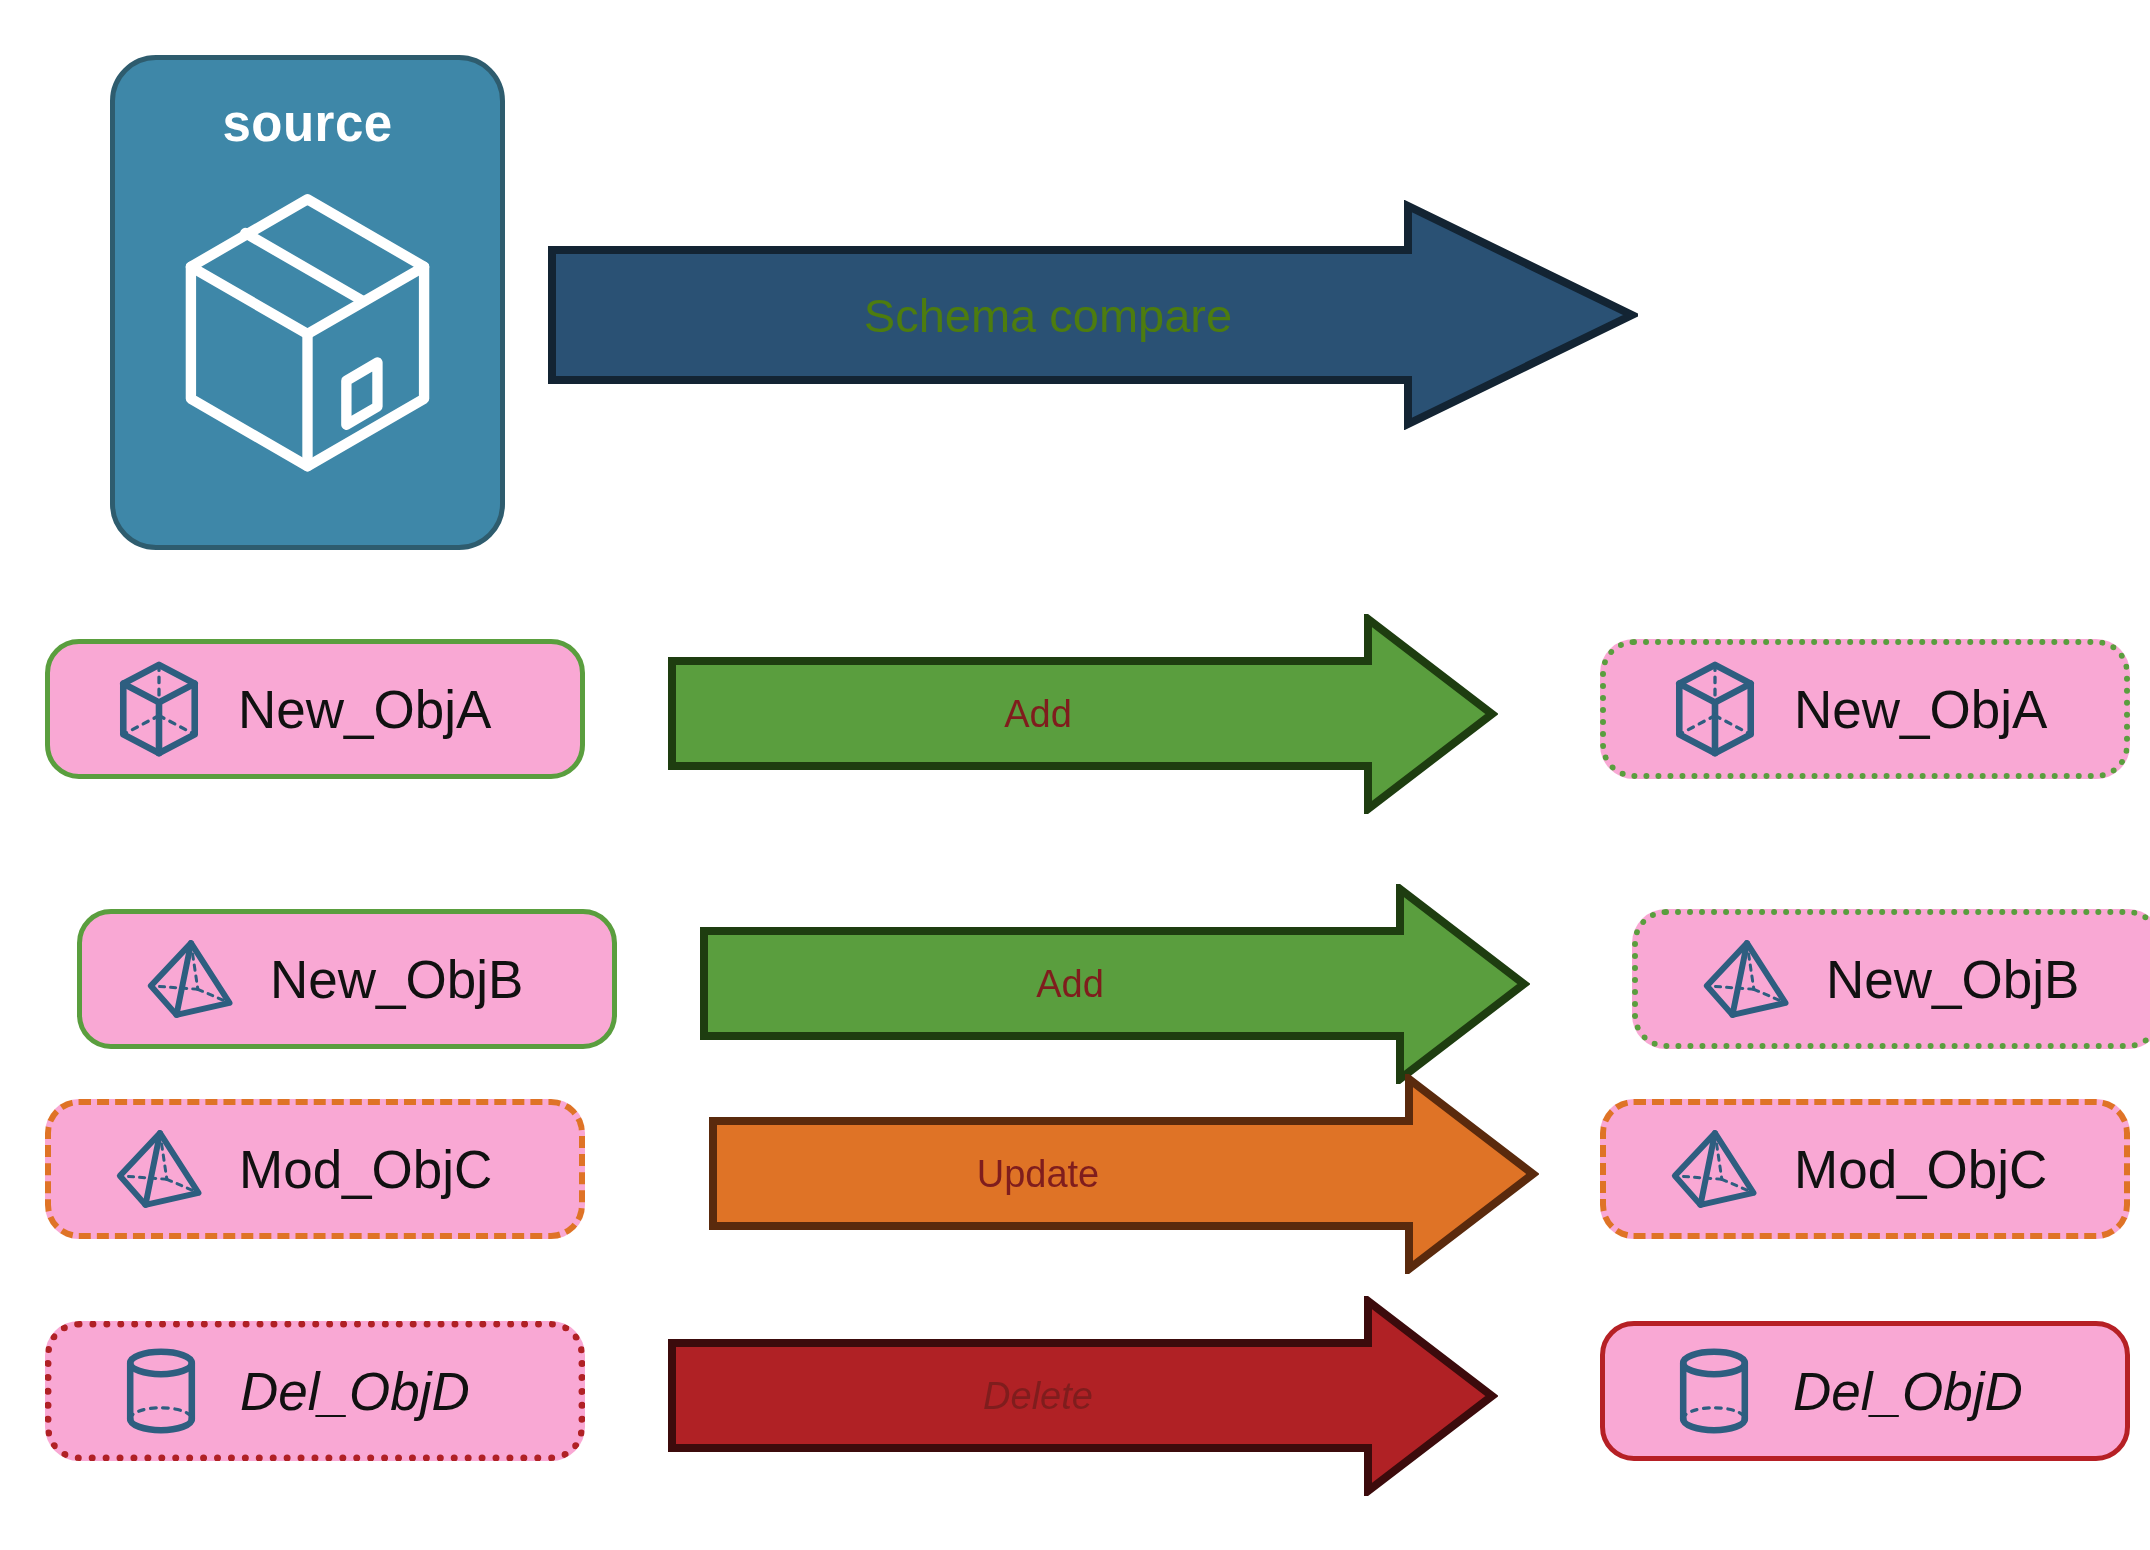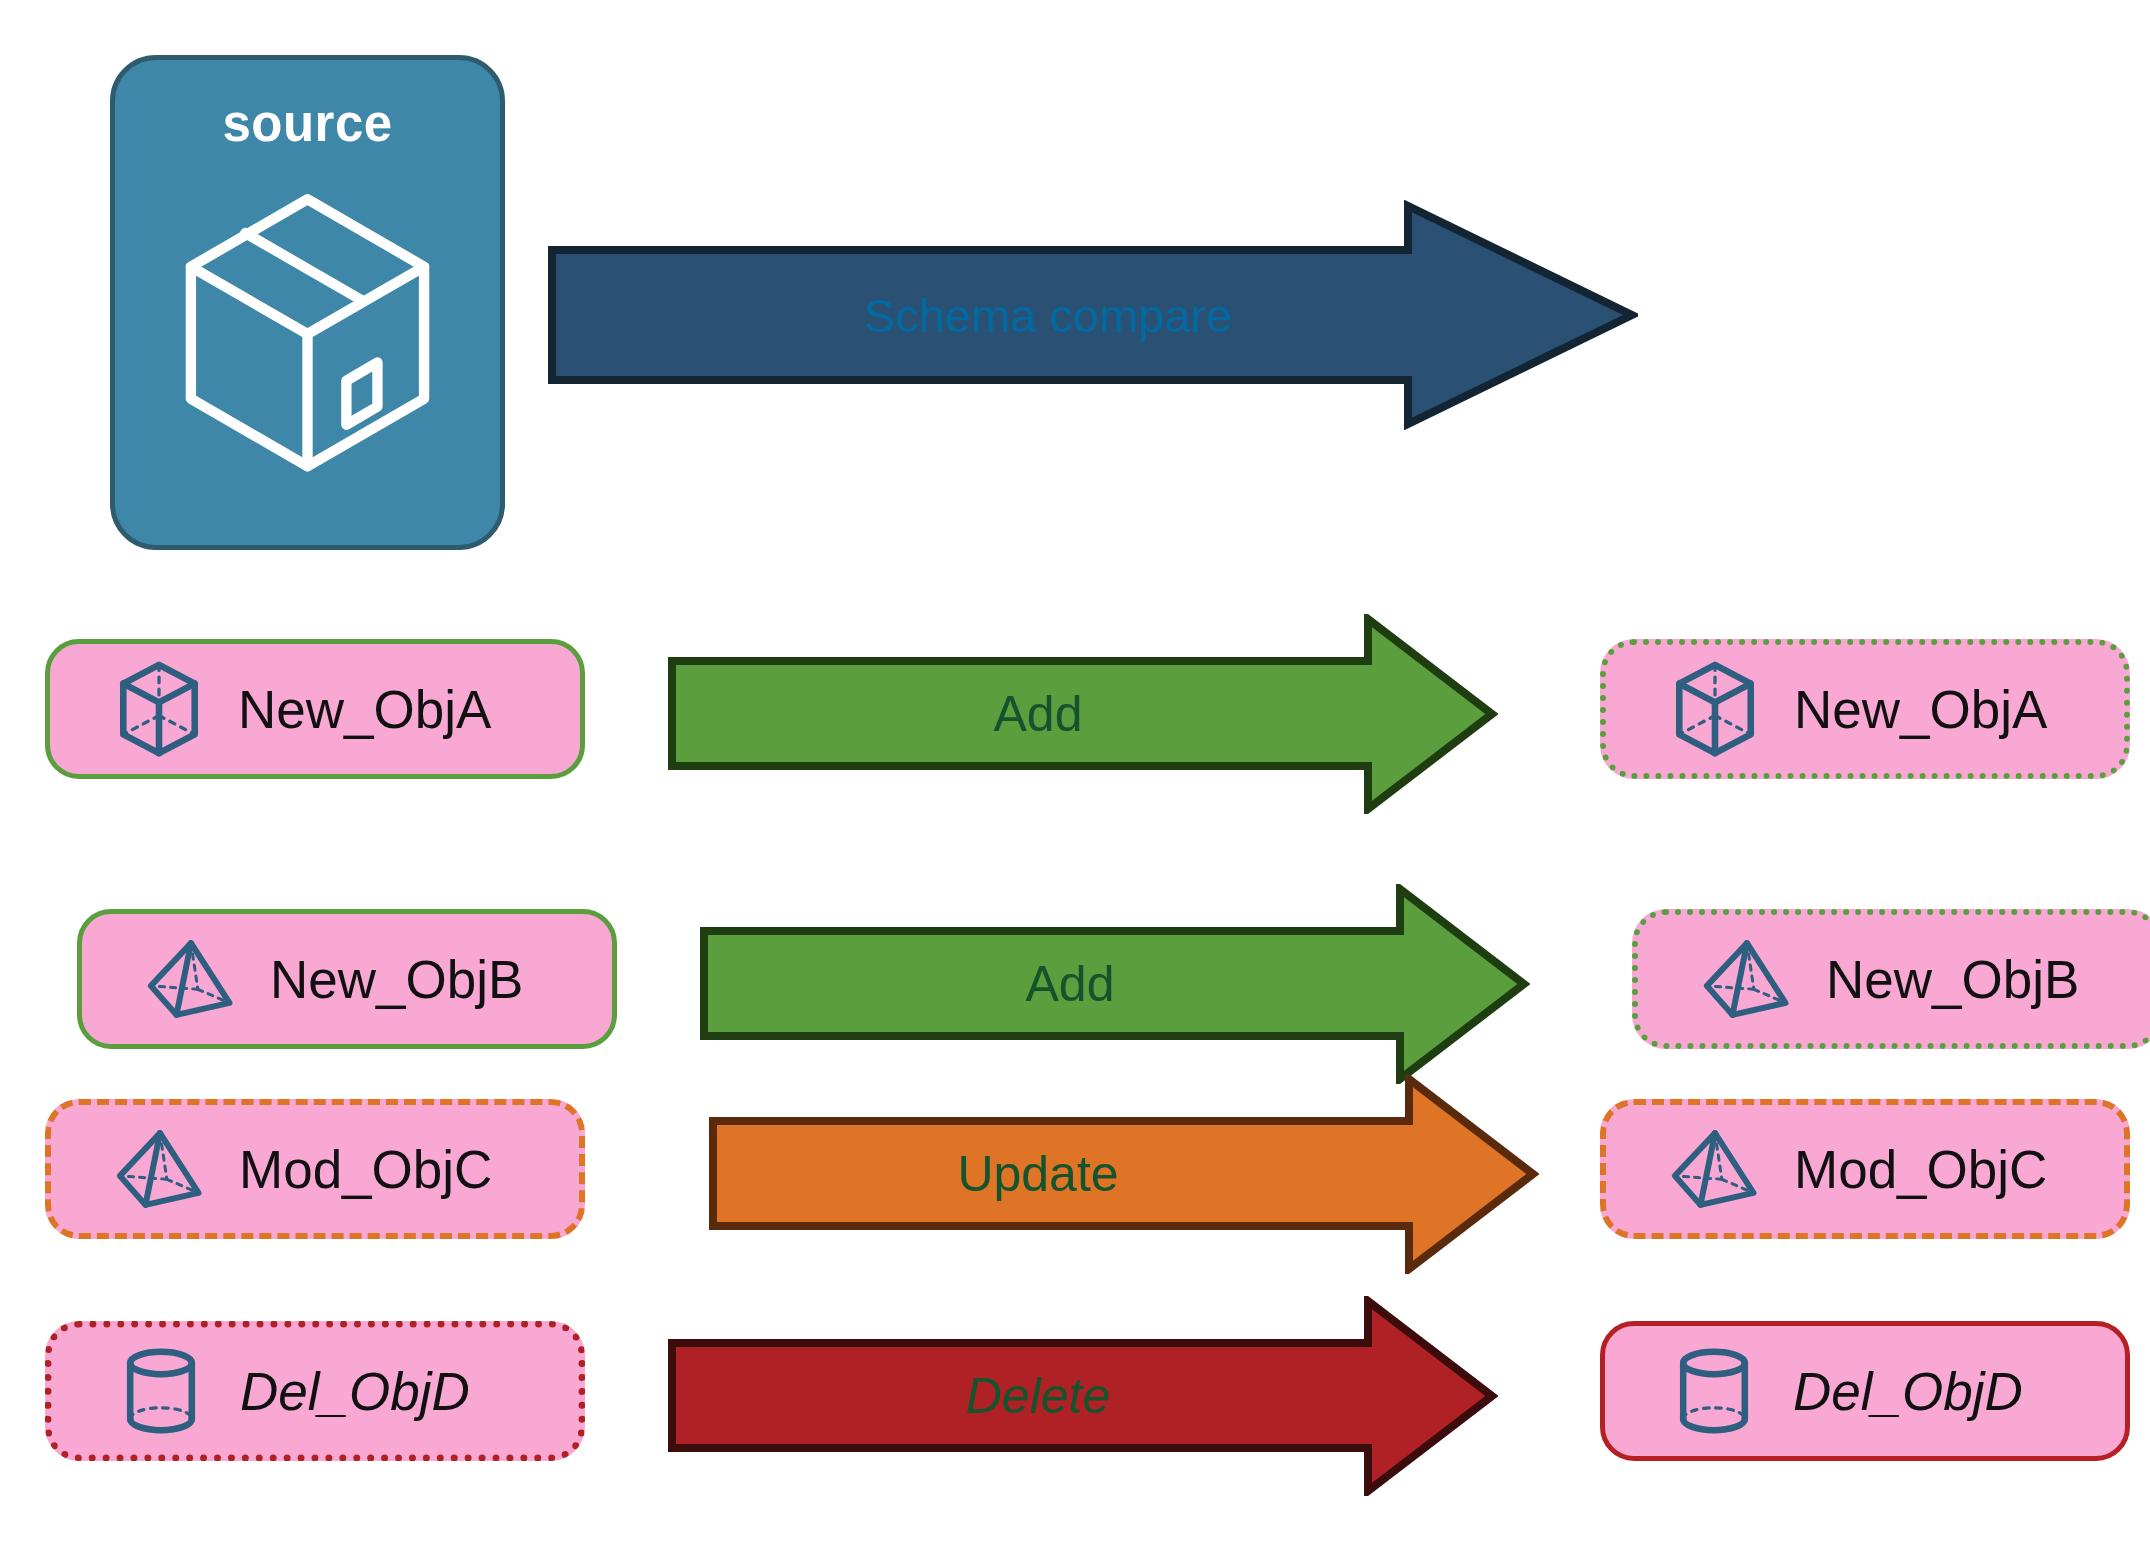--- a/index.html
+++ b/index.html
@@ -31,21 +31,21 @@
     display:flex;align-items:center;justify-content:center;
   }
   #source-card{left:110px;top:55px;width:395px;height:495px;}
   #target-card{left:1670px;top:55px;width:395px;height:495px;}
 
   
   #compare-arrow{position:absolute;left:548px;top:200px;width:1090px;height:230px;}
   #compare-arrow .arrow-label{
     position:absolute;left:0;top:0;width:1000px;height:230px;
     display:flex;align-items:center;justify-content:center;
-    color:#0369a1;font-size:47px;
+    color:#4d7c0f;font-size:47px;
     pointer-events:none;
   }
 
   
   .row{position:absolute;left:0;width:2150px;height:200px;}
   #row-0{top:614px;}
   #row-1{top:884px;margin-left:32px;}
   #row-2{top:1074px;}
   #row-3{top:1296px;font-style:italic;}
 
@@ -76,21 +76,21 @@
   .bd-dotted-green{border:6px dotted #5A9E3E;}
   .bd-dashed-orange{border:6px dashed #DF7326;}
   .bd-dotted-red  {border:7px dotted #B02125;}
   .bd-solid-red   {border:5px solid #B62025;}
 
   
   .action-arrow{position:absolute;top:0;height:200px;width:830px;}
   .action-arrow .aa-label{
     position:absolute;top:0;left:0;width:740px;height:200px;
     display:flex;align-items:center;justify-content:center;
-    color:#14532d;font-size:50px;pointer-events:none;
+    color:#7f1d1d;font-size:38px;pointer-events:none;
   }
   #arrow-0{left:668px;}
   #arrow-1{left:668px;}
   #arrow-2{left:668px;padding-left:41px;}
   #arrow-3{left:668px;}
 </style>
 </head>
 <body>
 
 <div id="stage">

